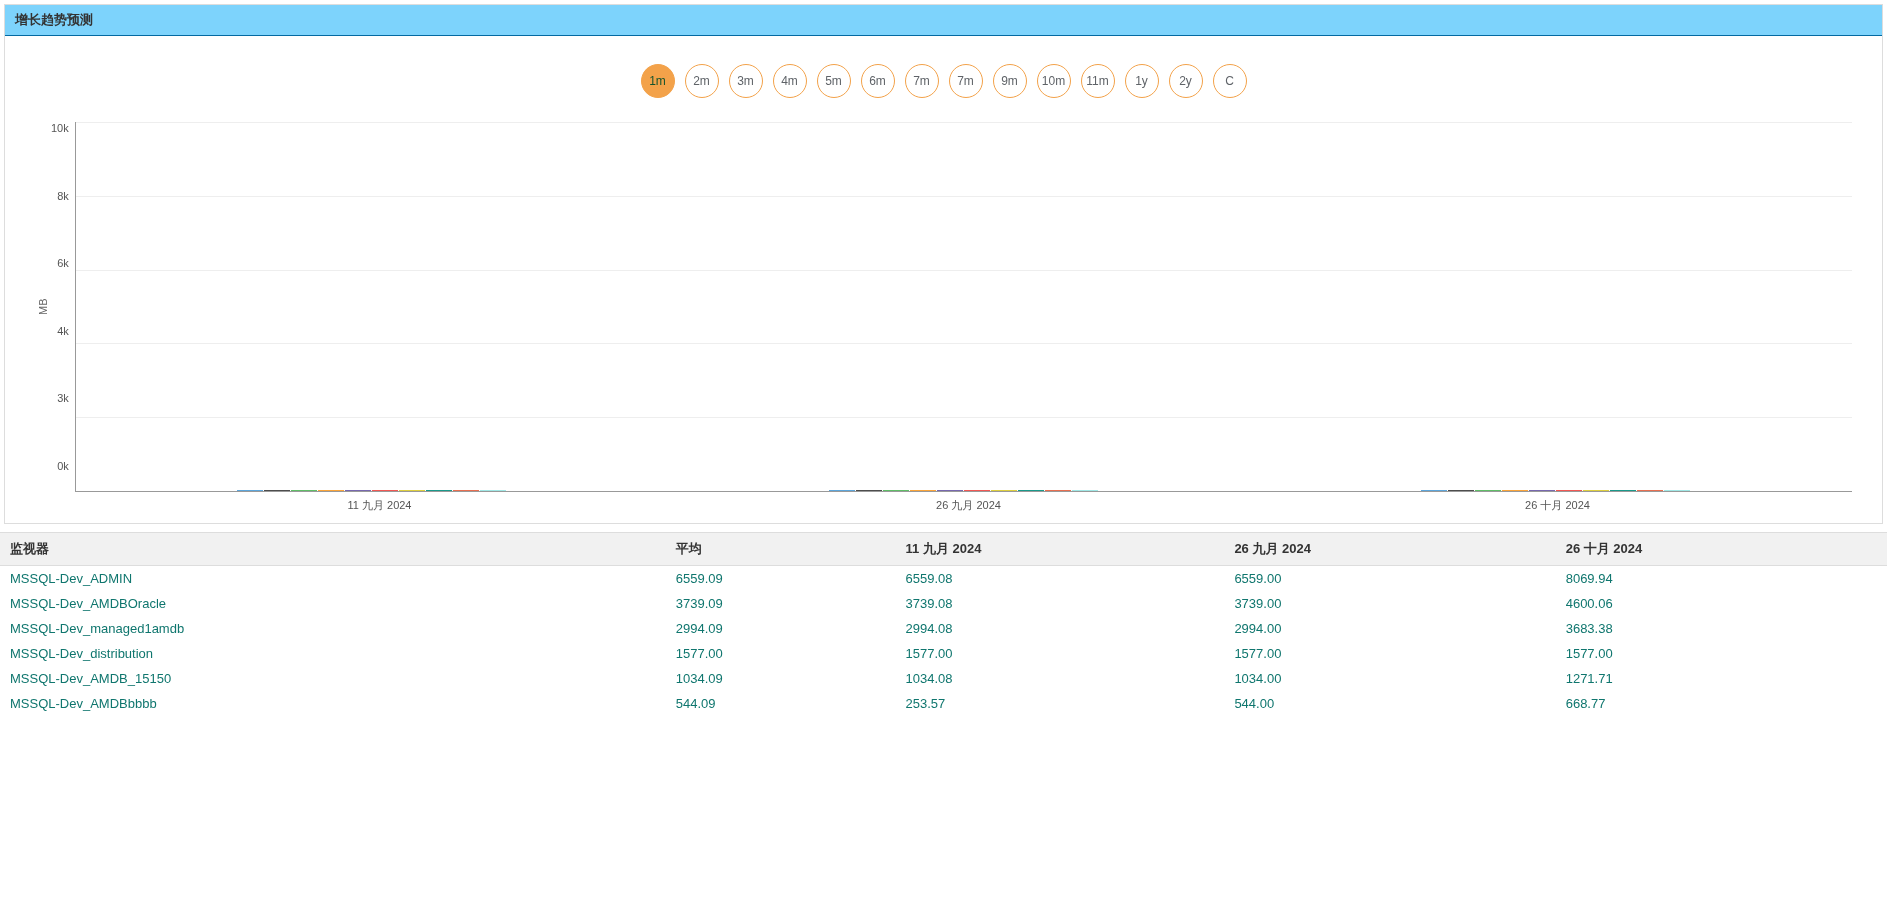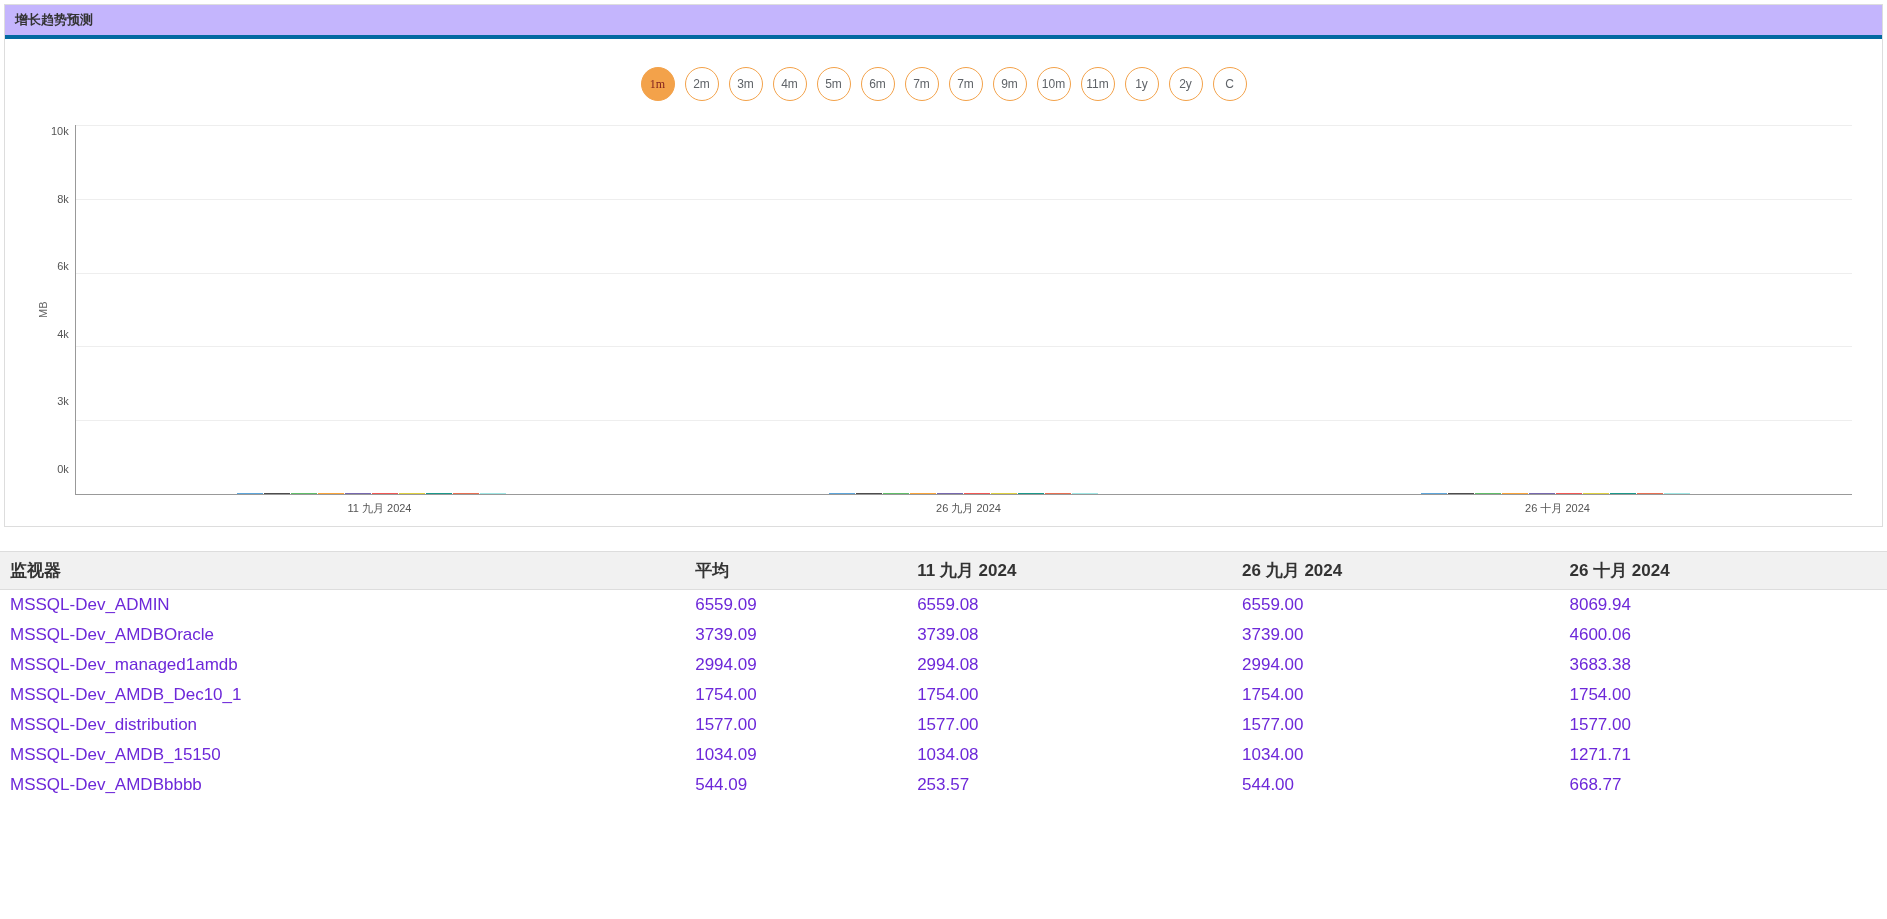--- a/index.html
+++ b/index.html
@@ -8,24 +8,24 @@
     font-family: -apple-system, BlinkMacSystemFont, "Segoe UI", Arial, sans-serif;
     font-size: 13px;
     color: #333;
     background: #fff;
   }
   .panel {
     border: 1px solid #ddd;
     margin: 4px;
   }
   .panel-header {
-    background: #c4b5fd;
+    background: #7dd3fc;
     padding: 6px 10px;
     font-weight: bold;
-    border-bottom: 4px solid #0369a1;
+    border-bottom: 1px solid #0369a1;
     font-size: 13px;
   }
   .range-row {
     display: flex;
     justify-content: center;
     align-items: center;
     padding: 28px 0 14px 0;
     position: relative;
   }
   .range-pill {
@@ -39,22 +39,21 @@
     color: #5f6368;
     display: flex;
     align-items: center;
     justify-content: center;
     font-size: 12px;
     margin: 0 5px;
     cursor: pointer;
   }
   .range-pill.active {
     background: #f3a24a;
-    color: #7f1d1d;
-    font-family: Liberation Serif, serif;
+    color: #14532d;
   }
   .chart-wrap {
     padding: 10px 30px 10px 30px;
   }
   .chart-box {
     display: flex;
     height: 370px;
   }
   .y-axis-label {
     writing-mode: vertical-rl;
@@ -108,34 +107,34 @@
     display: flex;
     justify-content: space-around;
     font-size: 11px;
     color: #555;
     padding: 6px 0 0 50px;
   }
   
   .data-table {
     width: 100%;
     border-collapse: collapse;
-    margin-top: 24px;
-    font-size: 17px;
+    margin-top: 8px;
+    font-size: 13px;
   }
   .data-table th {
     background: #f1f1f1;
     text-align: left;
     padding: 7px 10px;
     font-weight: bold;
     border-top: 1px solid #ddd;
     border-bottom: 1px solid #ddd;
   }
   .data-table td {
     padding: 5px 10px;
-    color: #6d28d9;
+    color: #0f766e;
   }
 </style>
 </head>
 <body>
 
 <div class="panel">
   <div class="panel-header">增长趋势预测</div>
 
   <div class="range-row" id="range-row">
       <div class="range-pill active">1m</div>
@@ -245,27 +244,20 @@
         <td>4600.06</td>
       </tr>
       <tr>
         <td>MSSQL-Dev_managed1amdb</td>
         <td>2994.09</td>
         <td>2994.08</td>
         <td>2994.00</td>
         <td>3683.38</td>
       </tr>
       <tr>
-        <td>MSSQL-Dev_AMDB_Dec10_1</td>
-        <td>1754.00</td>
-        <td>1754.00</td>
-        <td>1754.00</td>
-        <td>1754.00</td>
-      </tr>
-      <tr>
         <td>MSSQL-Dev_distribution</td>
         <td>1577.00</td>
         <td>1577.00</td>
         <td>1577.00</td>
         <td>1577.00</td>
       </tr>
       <tr>
         <td>MSSQL-Dev_AMDB_15150</td>
         <td>1034.09</td>
         <td>1034.08</td>

